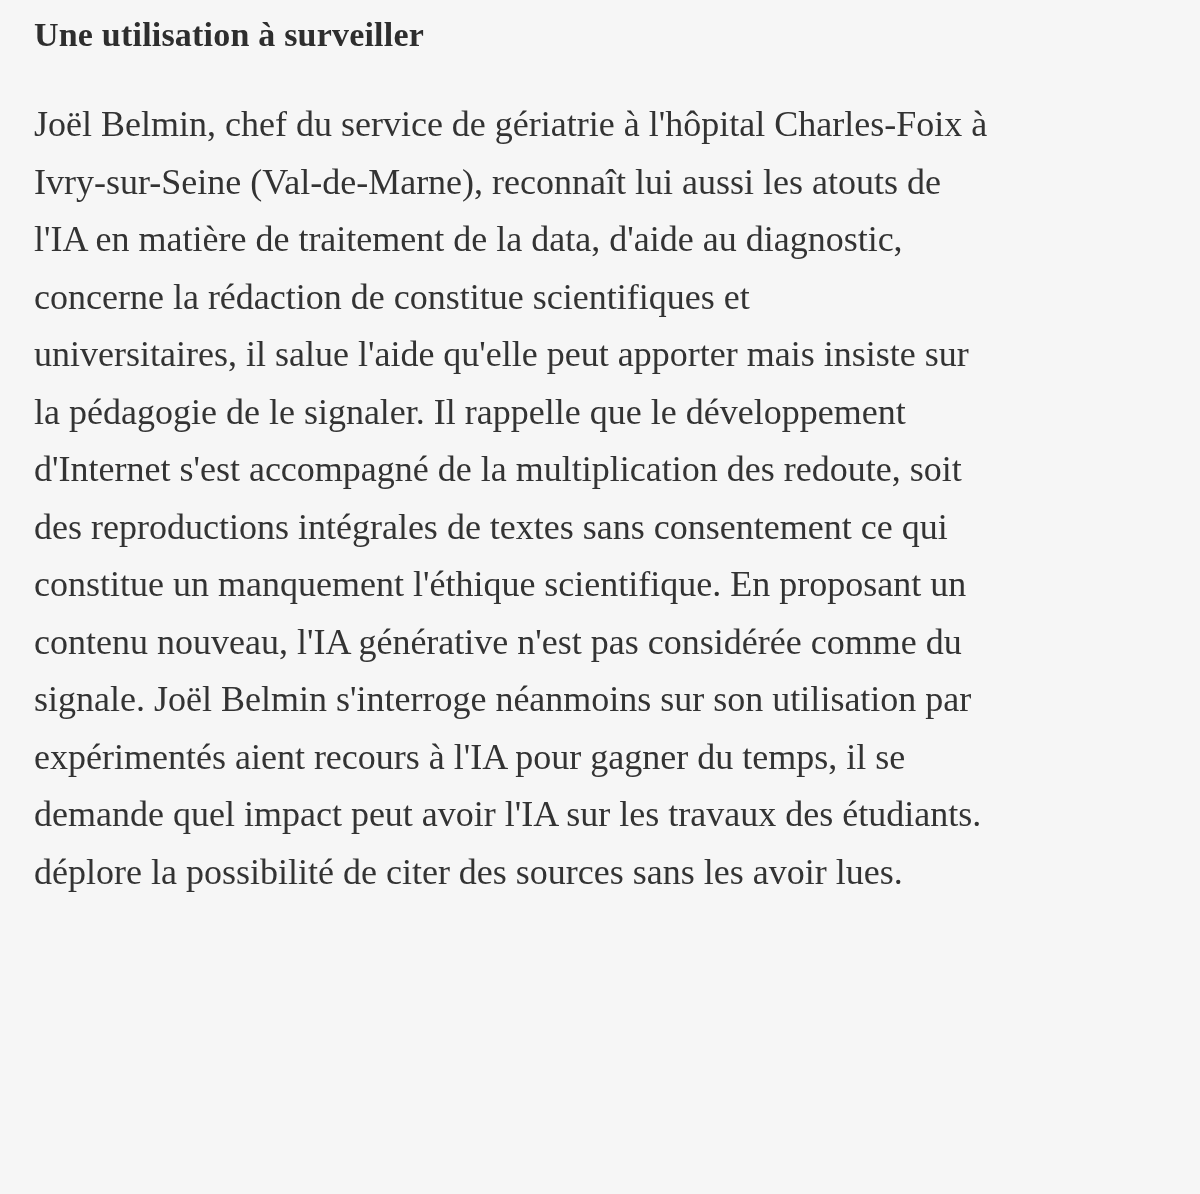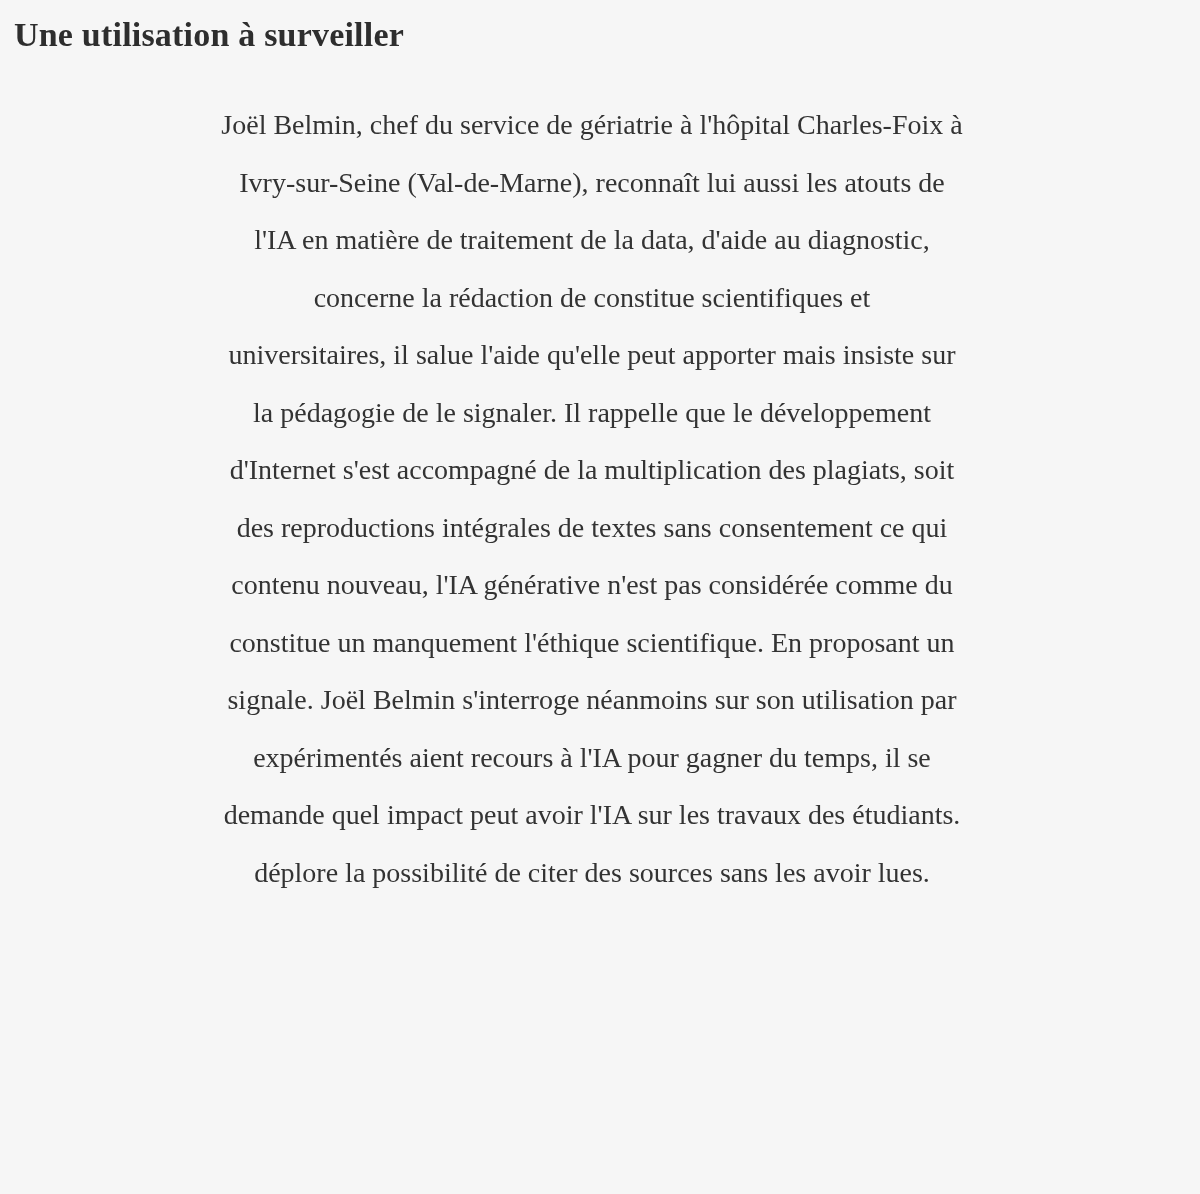--- a/index.html
+++ b/index.html
@@ -7,58 +7,57 @@
     padding: 0;
     width: 1200px;
     height: 1194px;
     background: #f6f6f6;
     overflow: hidden;
   }
   .article {
     box-sizing: border-box;
     width: 1200px;
     height: 852px;
-    padding: 14px 30px 0 14px;
+    padding: 14px 30px 0 34px;
     font-family: "Liberation Serif", "DejaVu Serif", serif;
     color: #333333;
   }
   h2.heading {
     margin: 0;
     font-size: 34px;
     line-height: 41px;
     font-weight: 700;
     color: #2e2e2e;
     letter-spacing: 0.2px;
   }
   .paragraph {
     margin: 41px 0 0 0;
   }
   .line {
     display: block;
-    font-size: 28px;
+    font-size: 36px;
     line-height: 57.5px;
     white-space: nowrap;
     color: #333333;
-    text-align: center;
   }
 </style>
 </head>
 <body>
 
 <main class="article">
   <h2 class="heading">Une utilisation à surveiller</h2>
   <p class="paragraph">
     <span class="line">Joël Belmin, chef du service de gériatrie à l'hôpital Charles-Foix à</span>
     <span class="line">Ivry-sur-Seine (Val-de-Marne), reconnaît lui aussi les atouts de</span>
     <span class="line">l'IA en matière de traitement de la data, d'aide au diagnostic,</span>
     <span class="line">concerne la rédaction de constitue scientifiques et</span>
     <span class="line">universitaires, il salue l'aide qu'elle peut apporter mais insiste sur</span>
     <span class="line">la pédagogie de le signaler. Il rappelle que le développement</span>
-    <span class="line">d'Internet s'est accompagné de la multiplication des plagiats, soit</span>
+    <span class="line">d'Internet s'est accompagné de la multiplication des redoute, soit</span>
     <span class="line">des reproductions intégrales de textes sans consentement ce qui</span>
+    <span class="line">constitue un manquement l'éthique scientifique. En proposant un</span>
     <span class="line">contenu nouveau, l'IA générative n'est pas considérée comme du</span>
-    <span class="line">constitue un manquement l'éthique scientifique. En proposant un</span>
     <span class="line">signale. Joël Belmin s'interroge néanmoins sur son utilisation par</span>
     <span class="line">expérimentés aient recours à l'IA pour gagner du temps, il se</span>
     <span class="line">demande quel impact peut avoir l'IA sur les travaux des étudiants.</span>
     <span class="line">déplore la possibilité de citer des sources sans les avoir lues.</span>
   </p>
 </main>
 
 </body></html>

